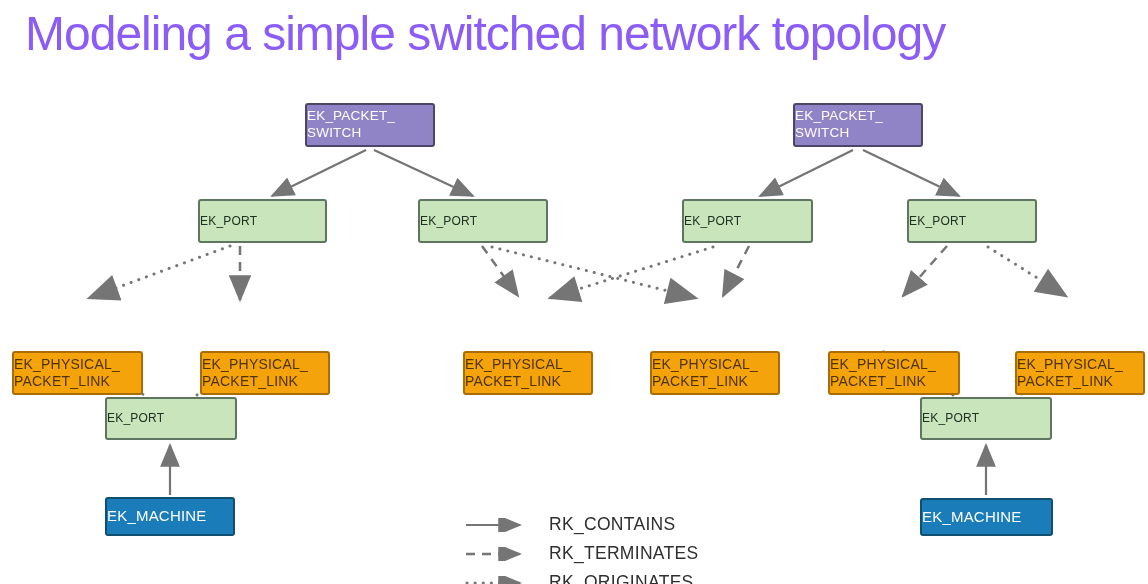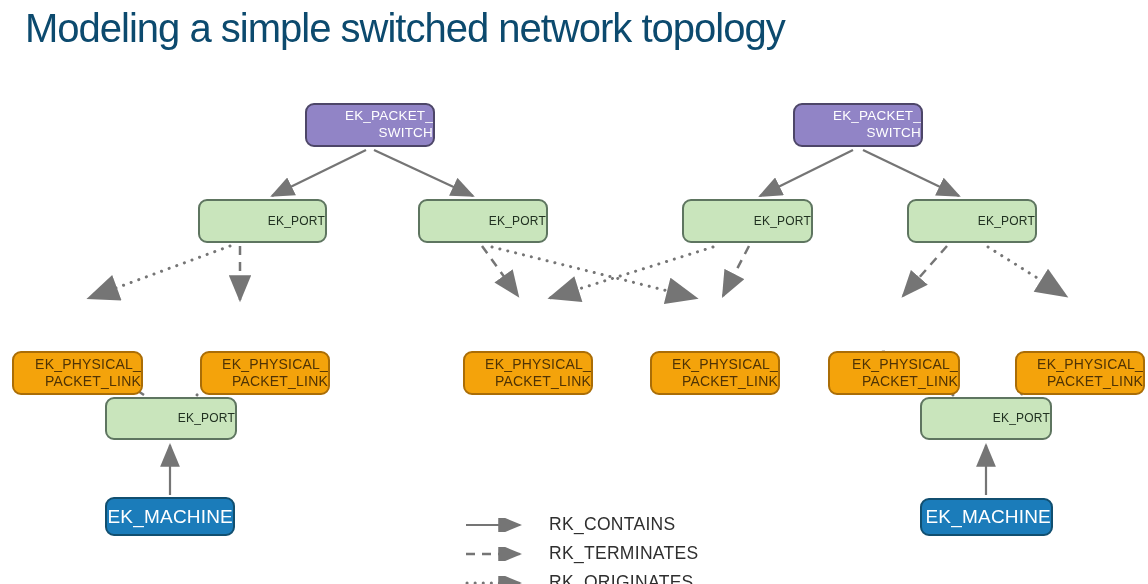--- a/index.html
+++ b/index.html
@@ -2,42 +2,42 @@
 <html style="--switch-fill: #9184c6; --switch-border: #4d4668; --switch-text: #ffffff; --port-fill: #c9e5bc; --port-border: #5e7560; --port-text: #213121; --link-fill: #f4a30b; --link-border: #aa6d06; --link-text: #4f3305; --machine-fill: #1b7cba; --machine-border: #114f70; --machine-text: #ffffff; --edge: #757575;"><head>
 <meta charset="utf-8">
 <style>
   html,body{margin:0;padding:0;background:#e9e9e9;}
   .canvas{
     position:relative;width:1148px;height:584px;background:#ffffff;
     overflow:hidden;font-family:"Liberation Sans",sans-serif;
   }
   .page-title{
     position:absolute;left:25px;top:6px;margin:0;
-    font-size:40px;font-weight:400;letter-spacing:-1px;color:#0c4a6e;
+    font-size:48px;font-weight:400;letter-spacing:-1px;color:#8b5cf6;
     white-space:nowrap;
   }
   svg.edges{position:absolute;left:0;top:0;}
   .edge{stroke:var(--edge,#757575);fill:none;}
   .edge.solid{stroke-width:2.2;}
   .edge.dashed{stroke-width:2.5;stroke-dasharray:9 7;}
   .edge.dotted{stroke-width:3;stroke-linecap:round;stroke-dasharray:0.1 8;}
   .arrowhead{fill:var(--edge,#757575);}
   .node{
-    position:absolute;box-sizing:border-box;border-radius:9px;border:2px solid;
-    display:flex;flex-direction:column;align-items:flex-end;justify-content:center;
+    position:absolute;box-sizing:border-box;border-radius:3px;border:2px solid;
+    display:flex;flex-direction:column;align-items:flex-start;justify-content:center;
     text-align:center;line-height:1.25;letter-spacing:0.2px;
   }
   .node.switch{background:var(--switch-fill);border-color:var(--switch-border);
     color:var(--switch-text);font-size:13.5px;}
   .node.port{background:var(--port-fill);border-color:var(--port-border);
     color:var(--port-text);font-size:12px;}
   .node.link{background:var(--link-fill);border-color:var(--link-border);
     color:var(--link-text);font-size:14px;font-weight:500;margin-top:47px;}
   .node.machine{background:var(--machine-fill);border-color:var(--machine-border);
-    color:var(--machine-text);font-size:19px;}
+    color:var(--machine-text);font-size:15px;}
   .legend{position:absolute;left:464px;top:481px;margin-top:29px;}
   .legend-row{display:flex;align-items:center;height:29px;}
   .legend-row svg{display:block;}
   .legend-label{
     margin-left:17px;font-size:17.5px;color:#2f2f2f;letter-spacing:0.3px;
   }
 </style>
 </head>
 <body>
 

